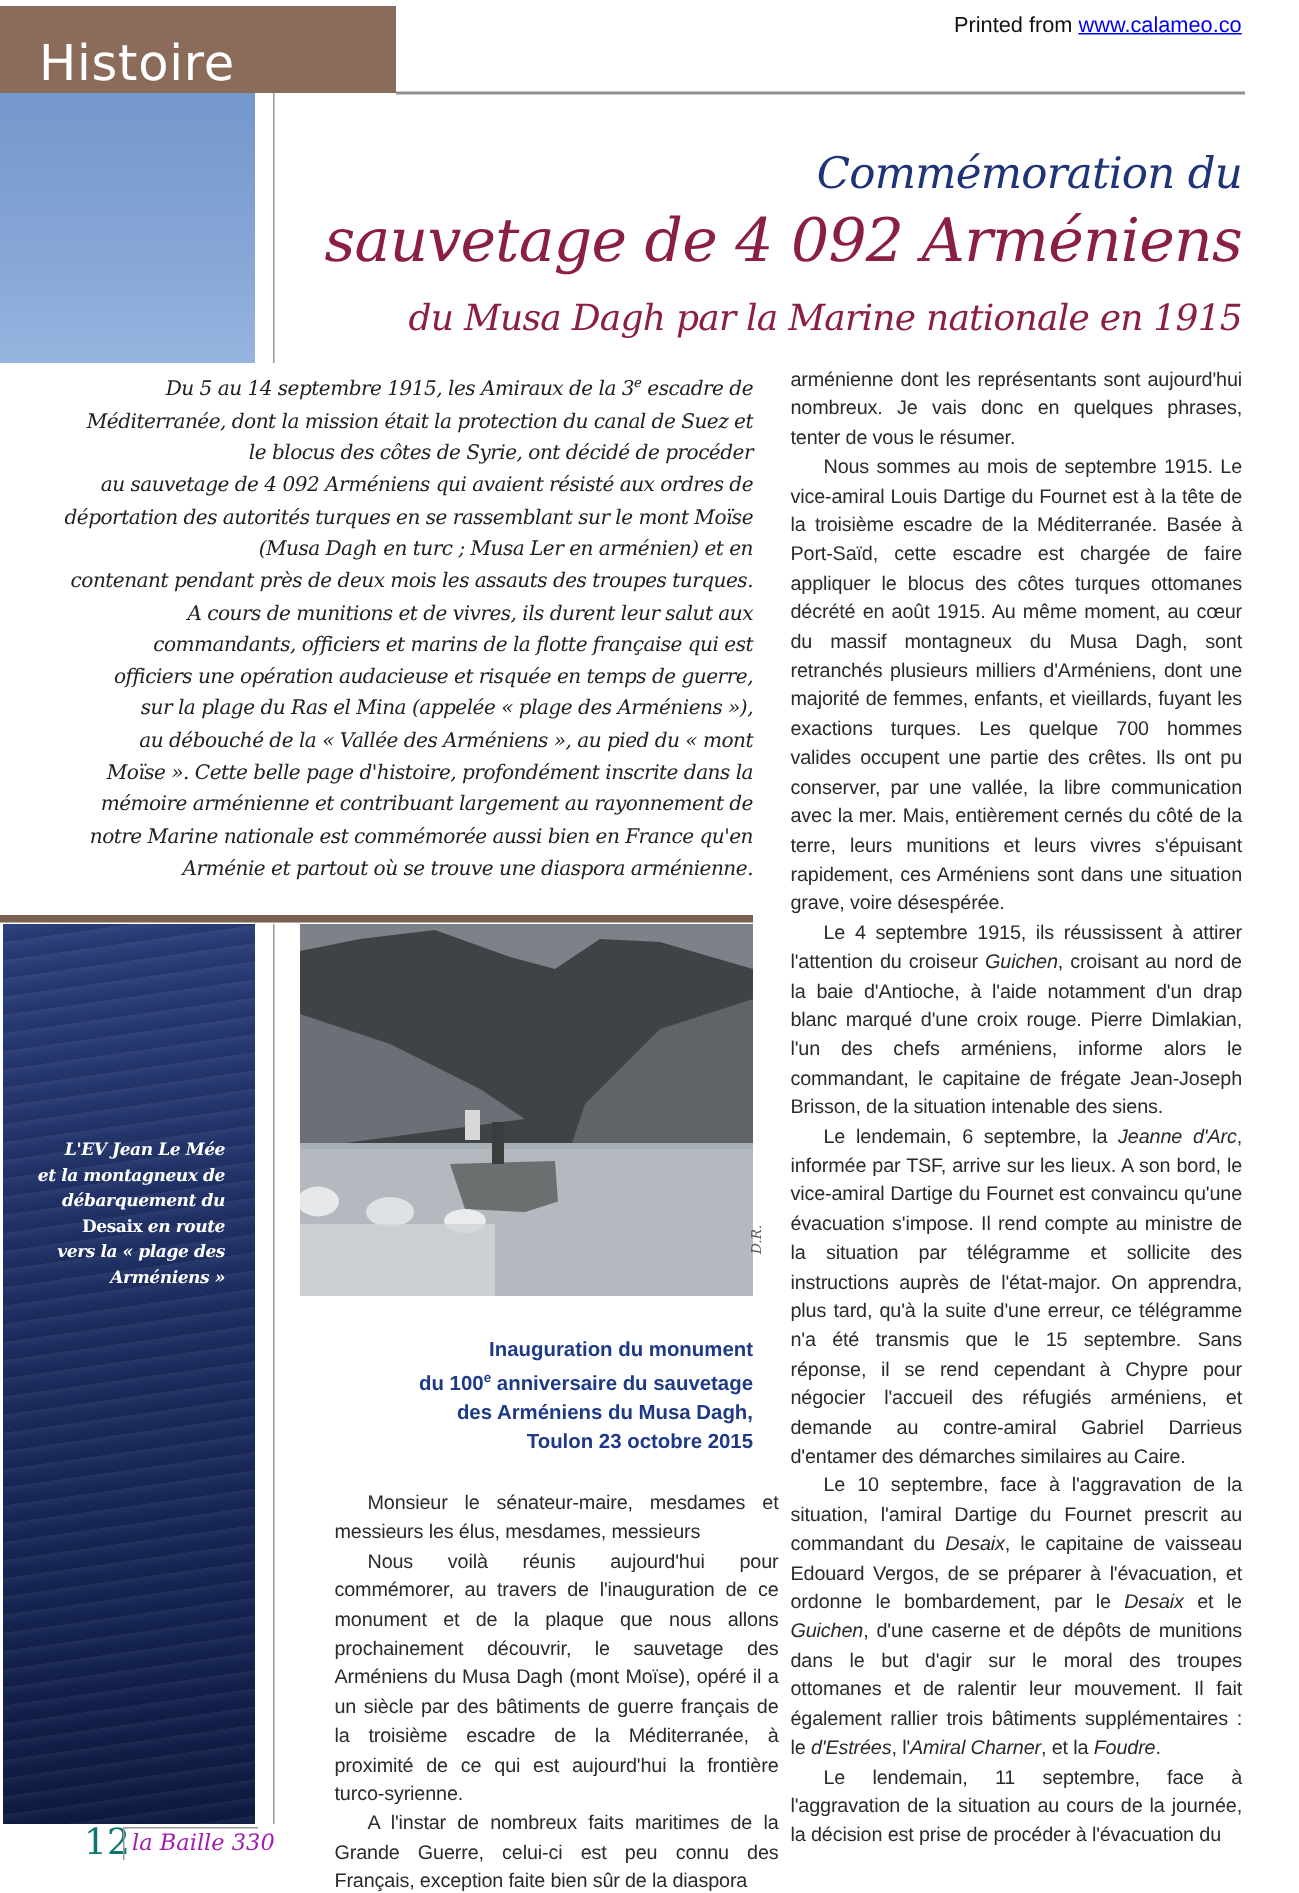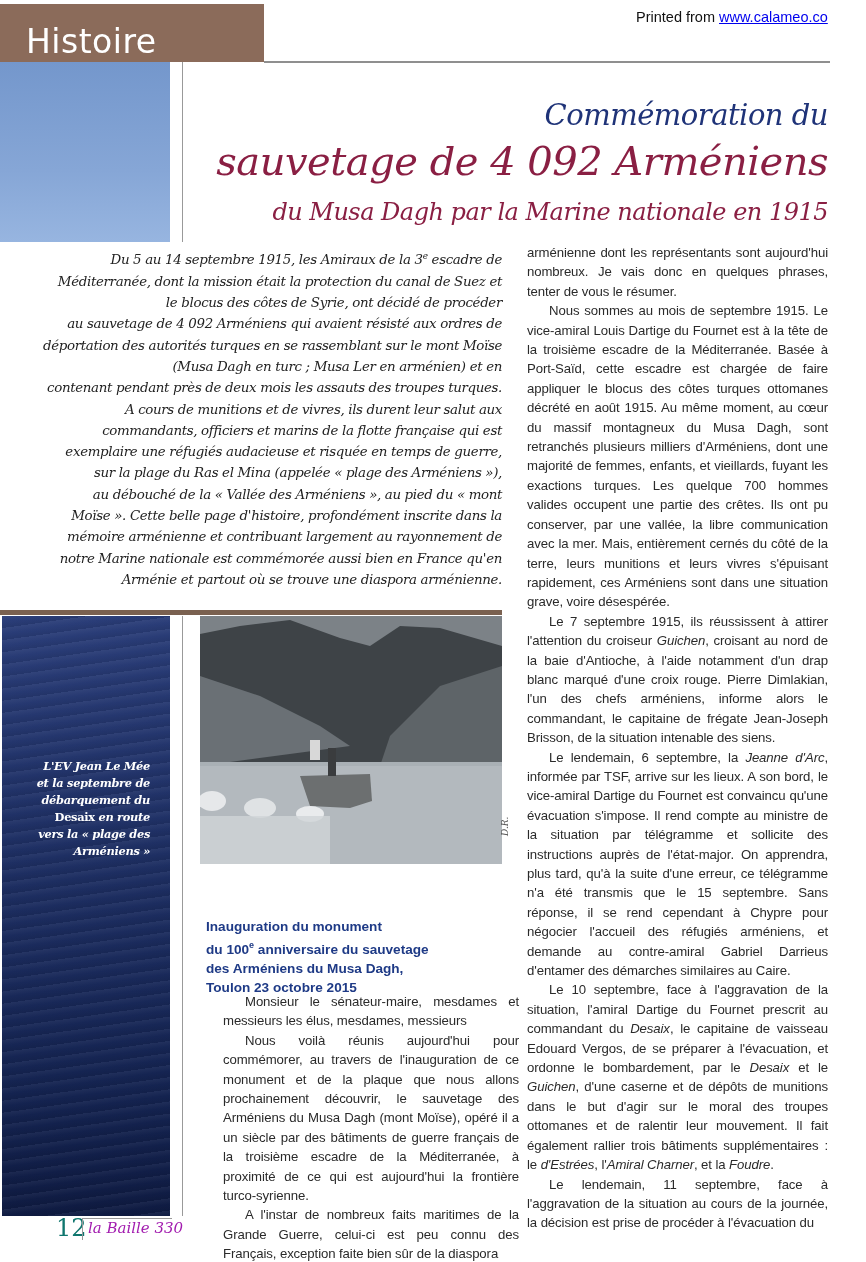--- a/index.html
+++ b/index.html
@@ -66,22 +66,22 @@
     background: linear-gradient(180deg, #6e747a 0%, #5a5f63 45%, #8c9297 60%, #b7bdc1 100%);
   }
   #hist-photo svg { display: block; }
   #photo-credit {
     left: 500px; top: 836px; font-family: "DejaVu Serif", serif; font-style: italic; font-size: 9px; color: #555;
     transform: rotate(-90deg); transform-origin: left top;
   }
 
   
   #inaug-heading {
-    left: 206px; top: 890px; width: 296px; text-align: left;
-    font-weight: bold; font-size: 13.6px; line-height: 19px; color: #1e3a86; margin-top: 27px;
+    left: 206px; top: 890px; width: 296px; text-align: right;
+    font-weight: bold; font-size: 13.6px; line-height: 19px; color: #1e3a86;
   }
   #inaug-heading sup { font-size: 9px; }
 
   
   .col {
     font-size: 13.2px; line-height: 19.4px; color: #2a2a2a; text-align: justify; letter-spacing: -0.1px;
   }
   .col p { margin: 0; text-indent: 22px; }
   .col p.noindent { text-indent: 0; }
   .col i { font-style: italic; }
@@ -114,35 +114,35 @@
 <div id="intro" class="abs">
   <span class="line"><span>Du 5 au 14 septembre 1915, les Amiraux de la 3</span><sup>e</sup><span> escadre de</span></span>
   <span class="line">Méditerranée, dont la mission était la protection du canal de Suez et</span>
   <span class="line">le blocus des côtes de Syrie, ont décidé de procéder</span>
   <span class="line">au sauvetage de 4 092 Arméniens qui avaient résisté aux ordres de</span>
   <span class="line">déportation des autorités turques en se rassemblant sur le mont Moïse</span>
   <span class="line">(Musa Dagh en turc ; Musa Ler en arménien) et en</span>
   <span class="line">contenant pendant près de deux mois les assauts des troupes turques.</span>
   <span class="line">A cours de munitions et de vivres, ils durent leur salut aux</span>
   <span class="line">commandants, officiers et marins de la flotte française qui est</span>
-  <span class="line">exemplaire une réfugiés audacieuse et risquée en temps de guerre,</span>
+  <span class="line">officiers une opération audacieuse et risquée en temps de guerre,</span>
   <span class="line">sur la plage du Ras el Mina (appelée « plage des Arméniens »),</span>
   <span class="line">au débouché de la « Vallée des Arméniens », au pied du « mont</span>
   <span class="line">Moïse ». Cette belle page d'histoire, profondément inscrite dans la</span>
   <span class="line">mémoire arménienne et contribuant largement au rayonnement de</span>
   <span class="line">notre Marine nationale est commémorée aussi bien en France qu'en</span>
   <span class="line">Arménie et partout où se trouve une diaspora arménienne.</span>
 </div>
 
 <div id="brown-rule" class="abs"></div>
 
 <div id="sea-photo" class="abs">
   <div id="sea-caption">
     <i>L'EV Jean Le Mée</i><br>
-    <i>et la septembre de</i><br>
+    <i>et la montagneux de</i><br>
     <i>débarquement du</i><br>
     <span>Desaix</span><i> en route</i><br>
     <i>vers la « plage des</i><br>
     <i>Arméniens »</i>
   </div>
 </div>
 <div id="vertical-rule-bottom" class="abs"></div>
 
 <div id="hist-photo" class="abs">
   <svg width="302" height="248" viewBox="0 0 302 248">
@@ -172,21 +172,21 @@
 
 <div id="col-middle" class="abs col">
   <p>Monsieur le sénateur-maire, mesdames et messieurs les élus, mesdames, messieurs</p>
   <p>Nous voilà réunis aujourd'hui pour commémorer, au travers de l'inauguration de ce monument et de la plaque que nous allons prochainement découvrir, le sauvetage des Arméniens du Musa Dagh (mont Moïse), opéré il a un siècle par des bâtiments de guerre français de la troisième escadre de la Méditerranée, à proximité de ce qui est aujourd'hui la frontière turco-syrienne.</p>
   <p>A l'instar de nombreux faits maritimes de la Grande Guerre, celui-ci est peu connu des Français, exception faite bien sûr de la diaspora</p>
 </div>
 
 <div id="col-right" class="abs col">
   <p class="noindent">arménienne dont les représentants sont aujourd'hui nombreux. Je vais donc en quelques phrases, tenter de vous le résumer.</p>
   <p>Nous sommes au mois de septembre 1915. Le vice-amiral Louis Dartige du Fournet est à la tête de la troisième escadre de la Méditerranée. Basée à Port-Saïd, cette escadre est chargée de faire appliquer le blocus des côtes turques ottomanes décrété en août 1915. Au même moment, au cœur du massif montagneux du Musa Dagh, sont retranchés plusieurs milliers d'Arméniens, dont une majorité de femmes, enfants, et vieillards, fuyant les exactions turques. Les quelque 700 hommes valides occupent une partie des crêtes. Ils ont pu conserver, par une vallée, la libre communication avec la mer. Mais, entièrement cernés du côté de la terre, leurs munitions et leurs vivres s'épuisant rapidement, ces Arméniens sont dans une situation grave, voire désespérée.</p>
-  <p><span>Le 7 septembre 1915, ils réussissent à attirer l'attention du croiseur </span><i>Guichen</i><span>, croisant au nord de la baie d'Antioche, à l'aide notamment d'un drap blanc marqué d'une croix rouge. Pierre Dimlakian, l'un des chefs arméniens, informe alors le commandant, le capitaine de frégate Jean-Joseph Brisson, de la situation intenable des siens.</span></p>
+  <p><span>Le 4 septembre 1915, ils réussissent à attirer l'attention du croiseur </span><i>Guichen</i><span>, croisant au nord de la baie d'Antioche, à l'aide notamment d'un drap blanc marqué d'une croix rouge. Pierre Dimlakian, l'un des chefs arméniens, informe alors le commandant, le capitaine de frégate Jean-Joseph Brisson, de la situation intenable des siens.</span></p>
   <p><span>Le lendemain, 6 septembre, la </span><i>Jeanne d'Arc</i><span>, informée par TSF, arrive sur les lieux. A son bord, le vice-amiral Dartige du Fournet est convaincu qu'une évacuation s'impose. Il rend compte au ministre de la situation par télégramme et sollicite des instructions auprès de l'état-major. On apprendra, plus tard, qu'à la suite d'une erreur, ce télégramme n'a été transmis que le 15 septembre. Sans réponse, il se rend cependant à Chypre pour négocier l'accueil des réfugiés arméniens, et demande au contre-amiral Gabriel Darrieus d'entamer des démarches similaires au Caire.</span></p>
   <p><span>Le 10 septembre, face à l'aggravation de la situation, l'amiral Dartige du Fournet prescrit au commandant du </span><i>Desaix</i><span>, le capitaine de vaisseau Edouard Vergos, de se préparer à l'évacuation, et ordonne le bombardement, par le </span><i>Desaix</i><span> et le </span><i>Guichen</i><span>, d'une caserne et de dépôts de munitions dans le but d'agir sur le moral des troupes ottomanes et de ralentir leur mouvement. Il fait également rallier trois bâtiments supplémentaires : le </span><i>d'Estrées</i><span>, l'</span><i>Amiral Charner</i><span>, et la </span><i>Foudre</i><span>.</span></p>
   <p>Le lendemain, 11 septembre, face à l'aggravation de la situation au cours de la journée, la décision est prise de procéder à l'évacuation du</p>
 </div>
 
 <div id="page-number" class="abs">12</div>
 <div id="footer-tick" class="abs"></div>
 <div id="footer-rule" class="abs"></div>
 <div id="magazine-name" class="abs">la Baille 330</div>
 

